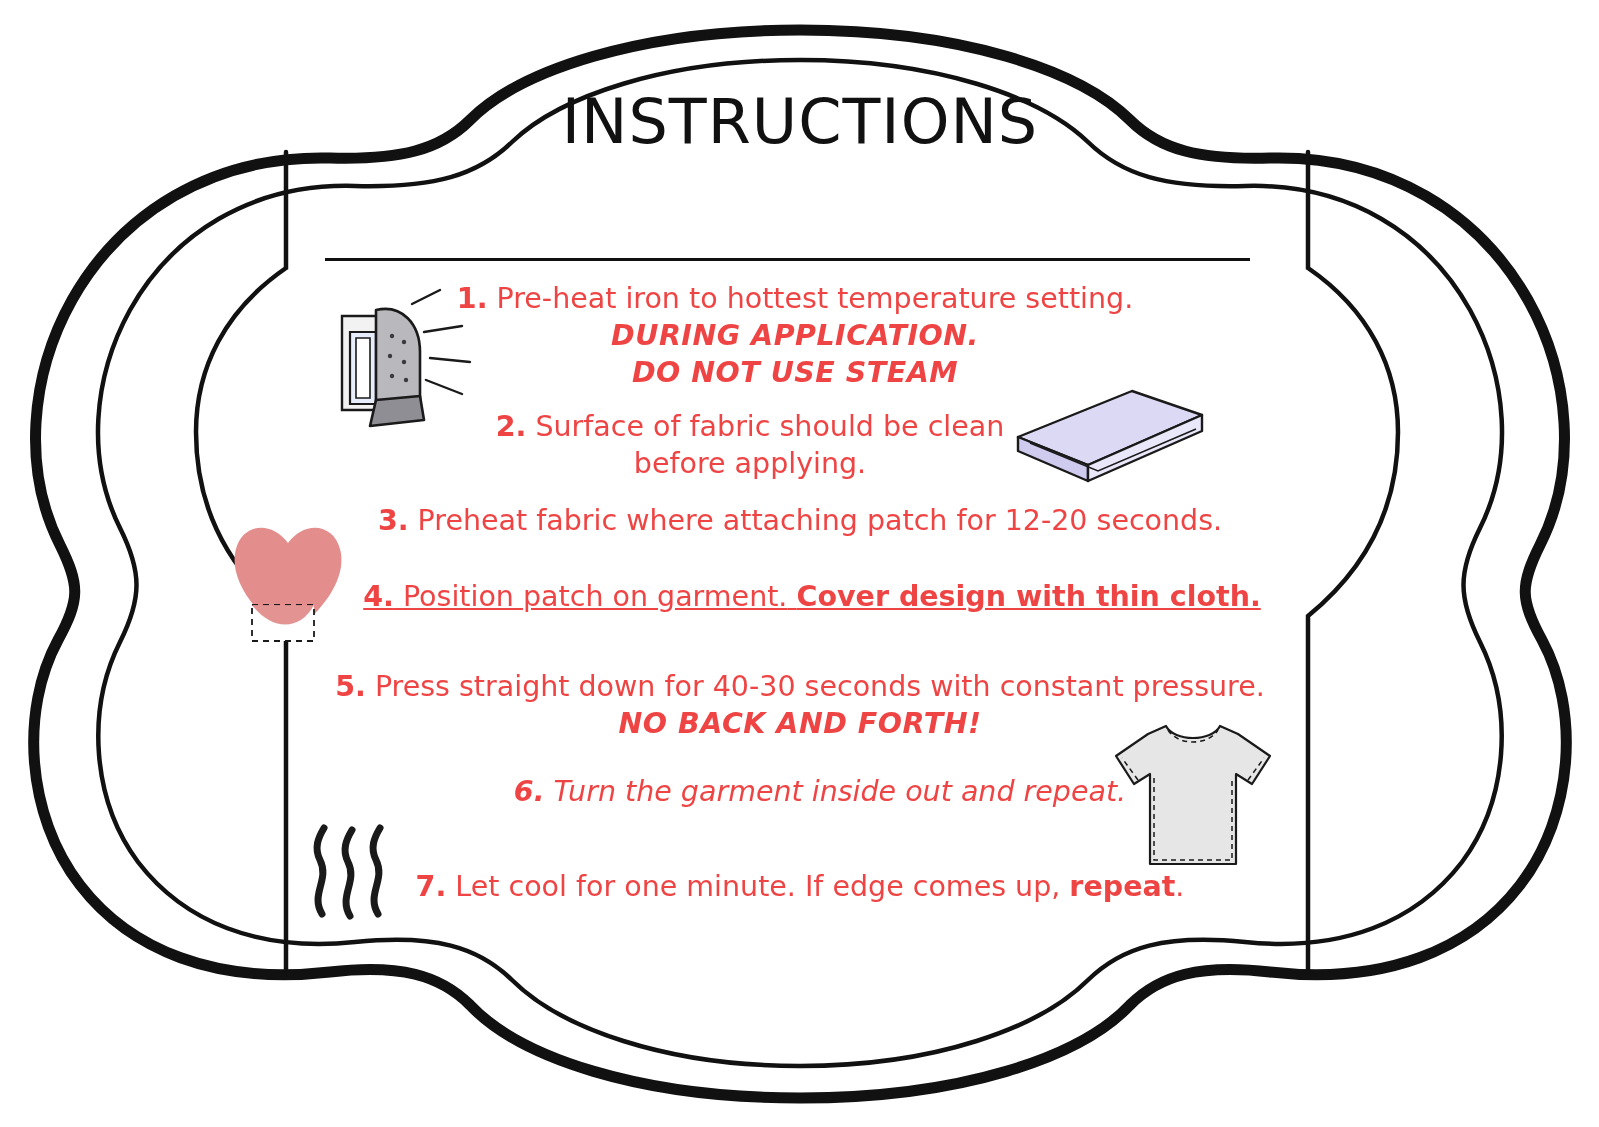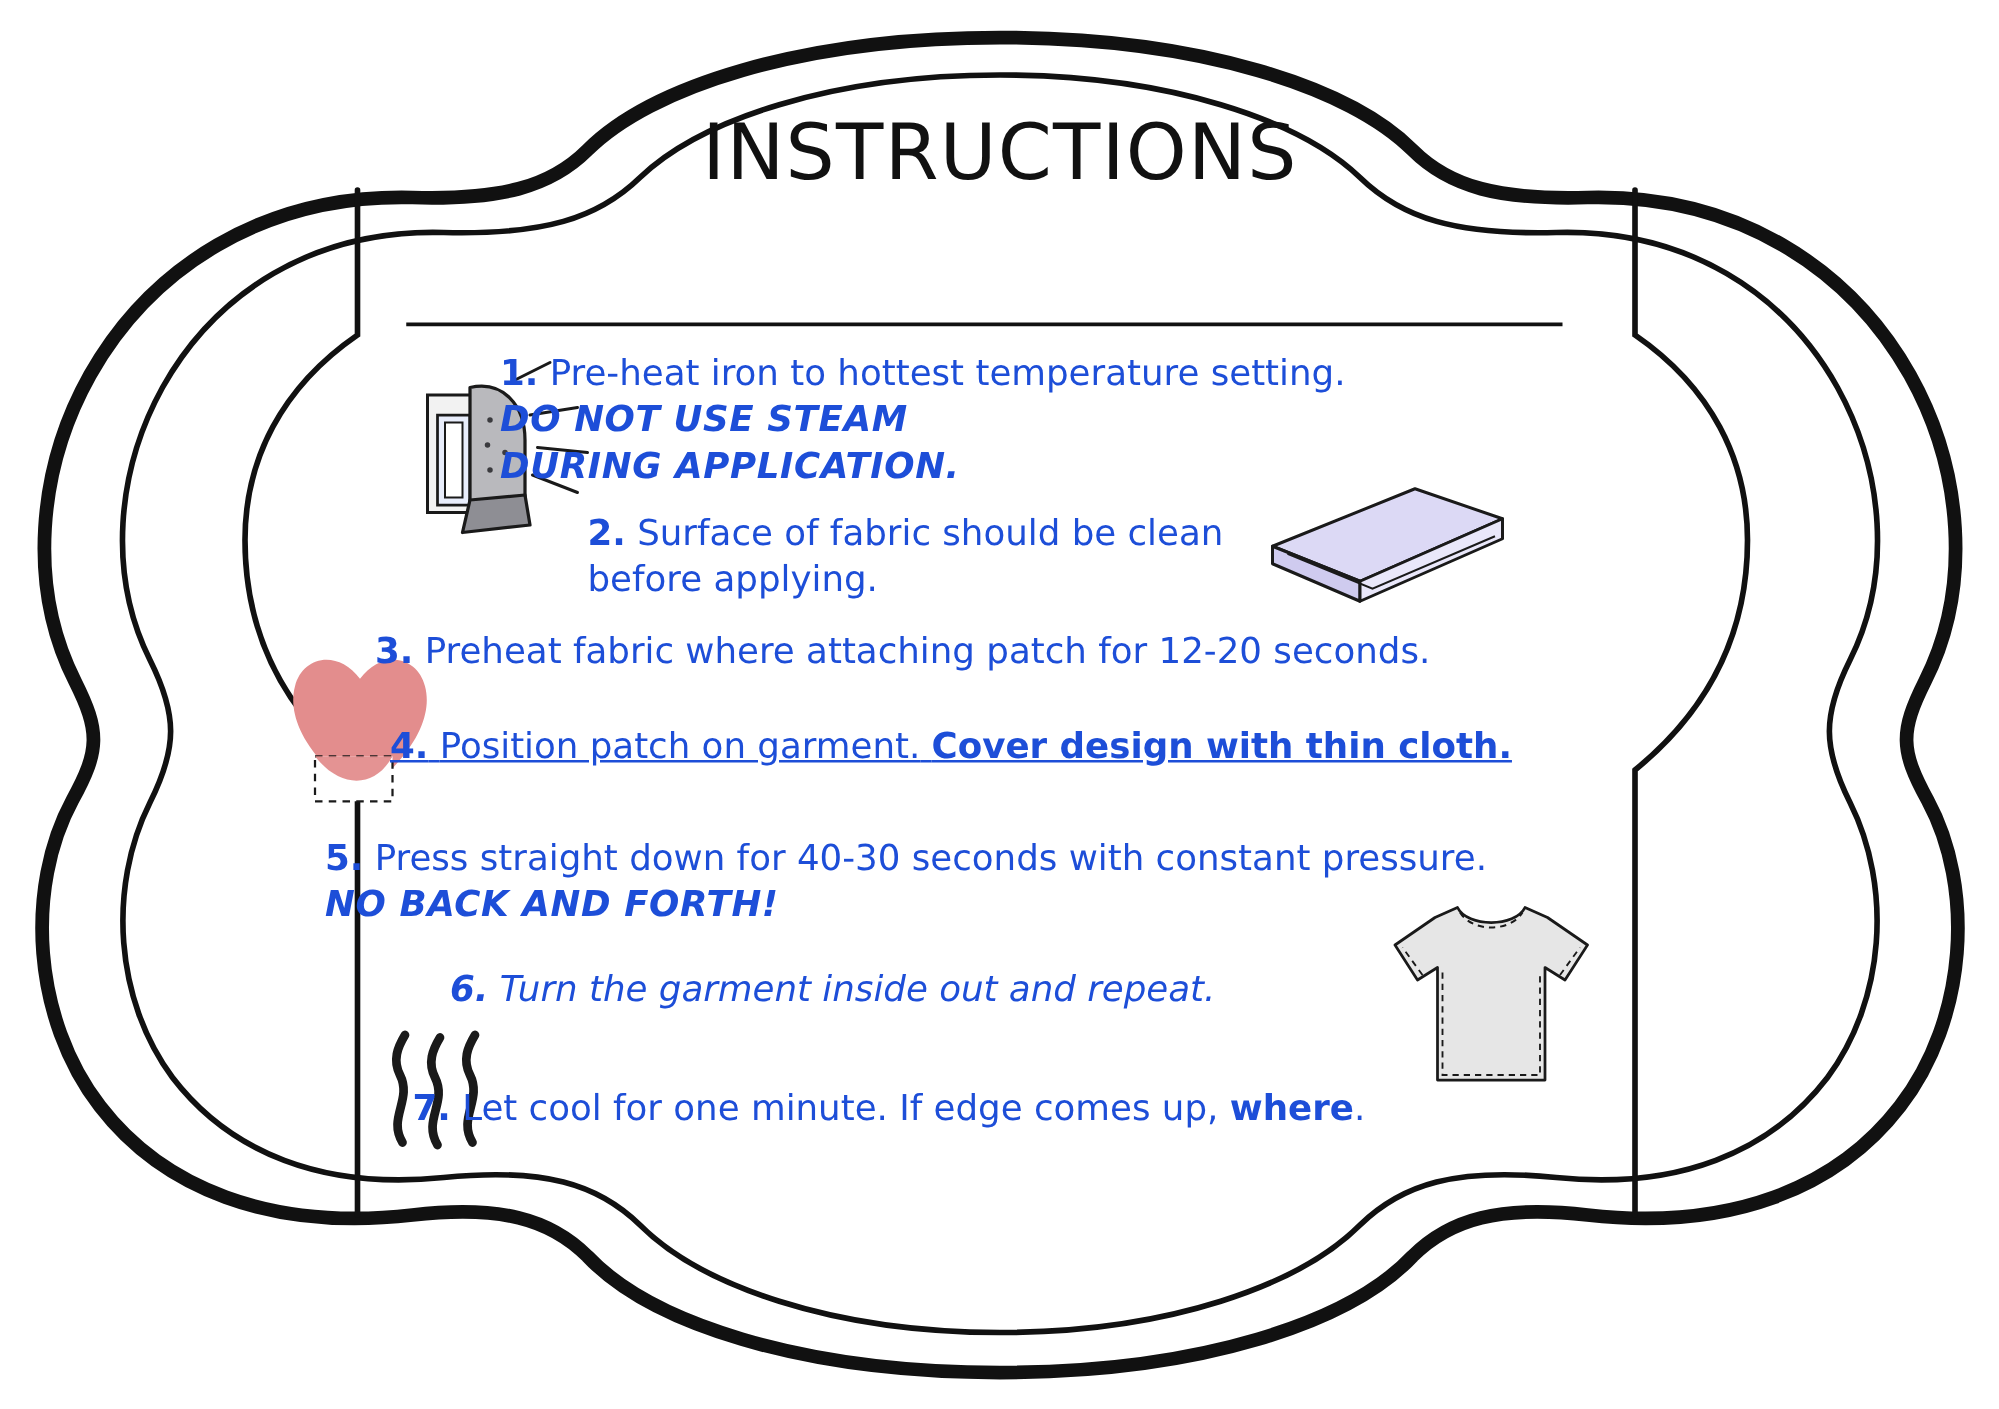--- a/index.html
+++ b/index.html
@@ -53,24 +53,24 @@
     position: absolute;
     left: 325px;
     top: 258px;
     width: 925px;
     height: 3px;
     background: #111111;
   }
   .step {
     position: absolute;
     font-family: "DejaVu Sans", sans-serif;
-    color: #1d4ed8;
+    color: #ef4444;
     font-size: 28.5px;
     line-height: 1.30;
-    text-align: left;
+    text-align: center;
   }
   .step .num {
     font-weight: bold;
   }
   .emph-italic {
     display: block;
     font-style: italic;
     font-weight: bold;
     letter-spacing: 0.5px;
   }
@@ -205,22 +205,22 @@
     <g fill="none" stroke="#1a1a1a" stroke-width="7" stroke-linecap="round">
       <path d="M 22 96 C 10 76 30 62 20 42 C 14 30 18 20 24 10"></path>
       <path d="M 50 98 C 38 78 58 64 48 44 C 42 32 46 22 52 12"></path>
       <path d="M 78 96 C 66 76 86 62 76 42 C 70 30 74 20 80 10"></path>
     </g>
   </svg>
 
   <div class="step s1">
     <span class="num">1.</span>
     <span>Pre-heat iron to hottest temperature setting.</span>
+    <span class="emph-italic">DURING APPLICATION.</span>
     <span class="emph-italic">DO NOT USE STEAM</span>
-    <span class="emph-italic">DURING APPLICATION.</span>
   </div>
 
   <div class="step s2">
     <span class="num">2.</span>
     <span>Surface of fabric should be clean before applying.</span>
   </div>
 
   <div class="step s3">
     <span class="num">3.</span>
     <span>Preheat fabric where attaching patch for 12-20 seconds.</span>
@@ -239,16 +239,16 @@
   </div>
 
   <div class="step s6">
     <span class="num">6.</span>
     <span>Turn the garment inside out and repeat.</span>
   </div>
 
   <div class="step s7">
     <span class="num">7.</span>
     <span>Let cool for one minute.  If edge comes up,</span>
-    <span class="emph-bold">where</span><span>.</span>
+    <span class="emph-bold">repeat</span><span>.</span>
   </div>
 
 </div>
 
 </body></html>

